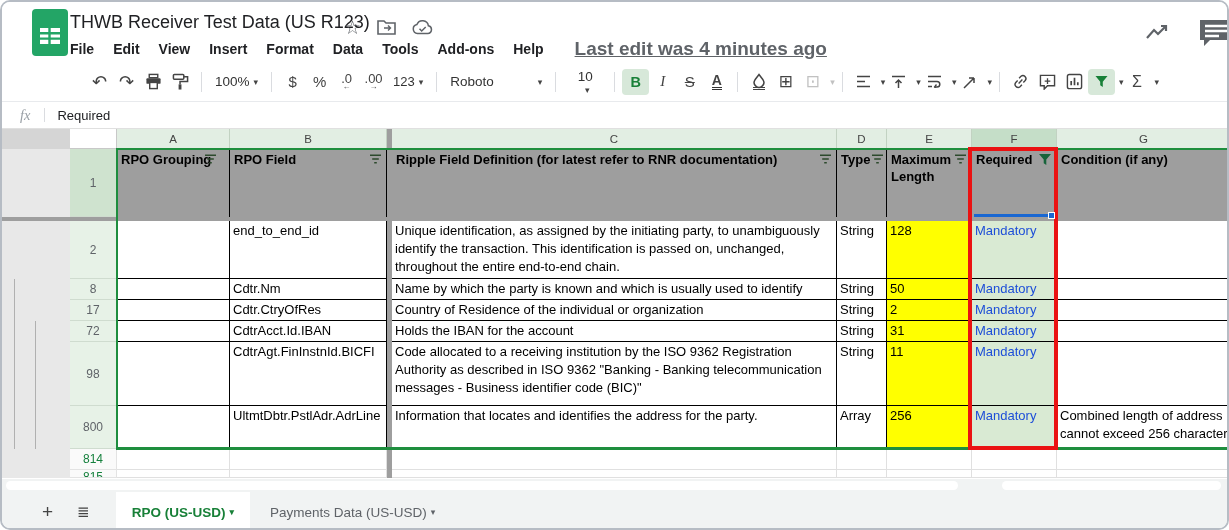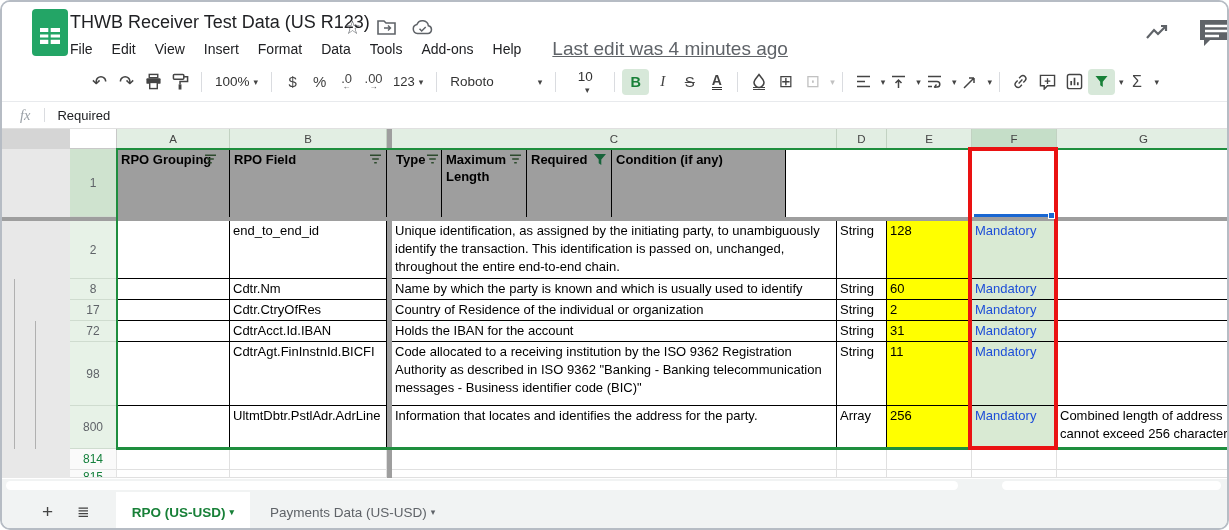--- a/index.html
+++ b/index.html
@@ -6,21 +6,21 @@
   *{box-sizing:border-box;}
   body{width:1229px;height:530px;position:relative;font-family:"Liberation Sans",sans-serif;}
   .win{position:absolute;inset:0;border:2px solid #b6bcc4;border-radius:10px;overflow:hidden;background:#fff;}
 
   
   .topbar{position:absolute;top:0;left:0;right:0;height:60px;background:#fff;}
   .logo{position:absolute;left:30px;top:7px;width:36px;height:47px;}
   .doctitle{position:absolute;left:68px;top:8px;font-size:18px;line-height:24px;color:#202124;white-space:nowrap;}
   .ticon{position:absolute;top:14px;font-size:17px;color:#5f6368;}
   .menu{position:absolute;left:68px;top:36px;display:flex;align-items:center;gap:19px;font-size:14px;color:#202124;}
-  .menu span{cursor:default;}
+  .menu span{cursor:default;font-weight:bold;}
   .lastedit{color:#5f6368;font-size:19px;text-decoration:underline;margin-left:12px;white-space:nowrap;}
   .tr-ic{position:absolute;top:20px;}
 
   
   .toolbar{position:absolute;top:60px;left:0;right:0;height:40px;background:#fff;border-bottom:1px solid #e8eaed;display:flex;align-items:center;padding-left:84px;color:#444;}
   .tbtn{min-width:27px;height:26px;display:flex;align-items:center;justify-content:center;border-radius:4px;font-size:15px;color:#444;flex:none;}
   .tbtn.on{background:#d7e8d9;color:#188038;}
   .tbtn.dis{color:#c1c1c1;}
   .vsep{width:1px;height:20px;background:#dadce0;margin:0 7px;flex:none;}
   .car{font-size:9px;color:#444;margin-left:4px;}
@@ -292,20 +292,25 @@
         <svg class="fic" style="right:12px;" width="13" height="12" viewBox="0 0 13 12">
             <path d="M1 2.2h11M3.2 6h6.6M5.2 9.8h2.6" stroke="#2d4a2d" stroke-width="1.5" fill="none"></path>
           </svg>
       </div>
       <div class="cell x-b"><span>RPO Field</span>
         <svg class="fic" width="13" height="12" viewBox="0 0 13 12">
             <path d="M1 2.2h11M3.2 6h6.6M5.2 9.8h2.6" stroke="#2d4a2d" stroke-width="1.5" fill="none"></path>
           </svg>
       </div>
       <div class="x-fz"></div>
+      <div class="cell x-c"><span>Ripple Field Definition  (for latest refer to RNR documentation)</span>
+        <svg class="fic" width="13" height="12" viewBox="0 0 13 12">
+            <path d="M1 2.2h11M3.2 6h6.6M5.2 9.8h2.6" stroke="#2d4a2d" stroke-width="1.5" fill="none"></path>
+          </svg>
+      </div>
       <div class="cell x-d brk"><span>Type</span>
         <svg class="fic" style="right:2px;" width="13" height="12" viewBox="0 0 13 12">
             <path d="M1 2.2h11M3.2 6h6.6M5.2 9.8h2.6" stroke="#2d4a2d" stroke-width="1.5" fill="none"></path>
           </svg>
       </div>
       <div class="cell x-e"><span>Maximum Length</span>
         <svg class="fic" width="13" height="12" viewBox="0 0 13 12">
             <path d="M1 2.2h11M3.2 6h6.6M5.2 9.8h2.6" stroke="#2d4a2d" stroke-width="1.5" fill="none"></path>
           </svg>
       </div>
@@ -333,21 +338,21 @@
     </div>
 
     <div class="r" style="height:21px;">
       <div class="g"></div>
       <div class="rh">8</div>
       <div class="cell x-a"></div>
       <div class="cell x-b">Cdtr.Nm</div>
       <div class="x-fz"></div>
       <div class="cell x-c">Name by which the party is known and which is usually used to identify</div>
       <div class="cell x-d">String</div>
-      <div class="cell x-e yel">60</div>
+      <div class="cell x-e yel">50</div>
       <div class="cell x-f man">Mandatory</div>
       <div class="cell x-g"></div>
     </div>
 
     <div class="r" style="height:21px;">
       <div class="g"></div>
       <div class="rh">17</div>
       <div class="cell x-a"></div>
       <div class="cell x-b">Cdtr.CtryOfRes</div>
       <div class="x-fz"></div>

